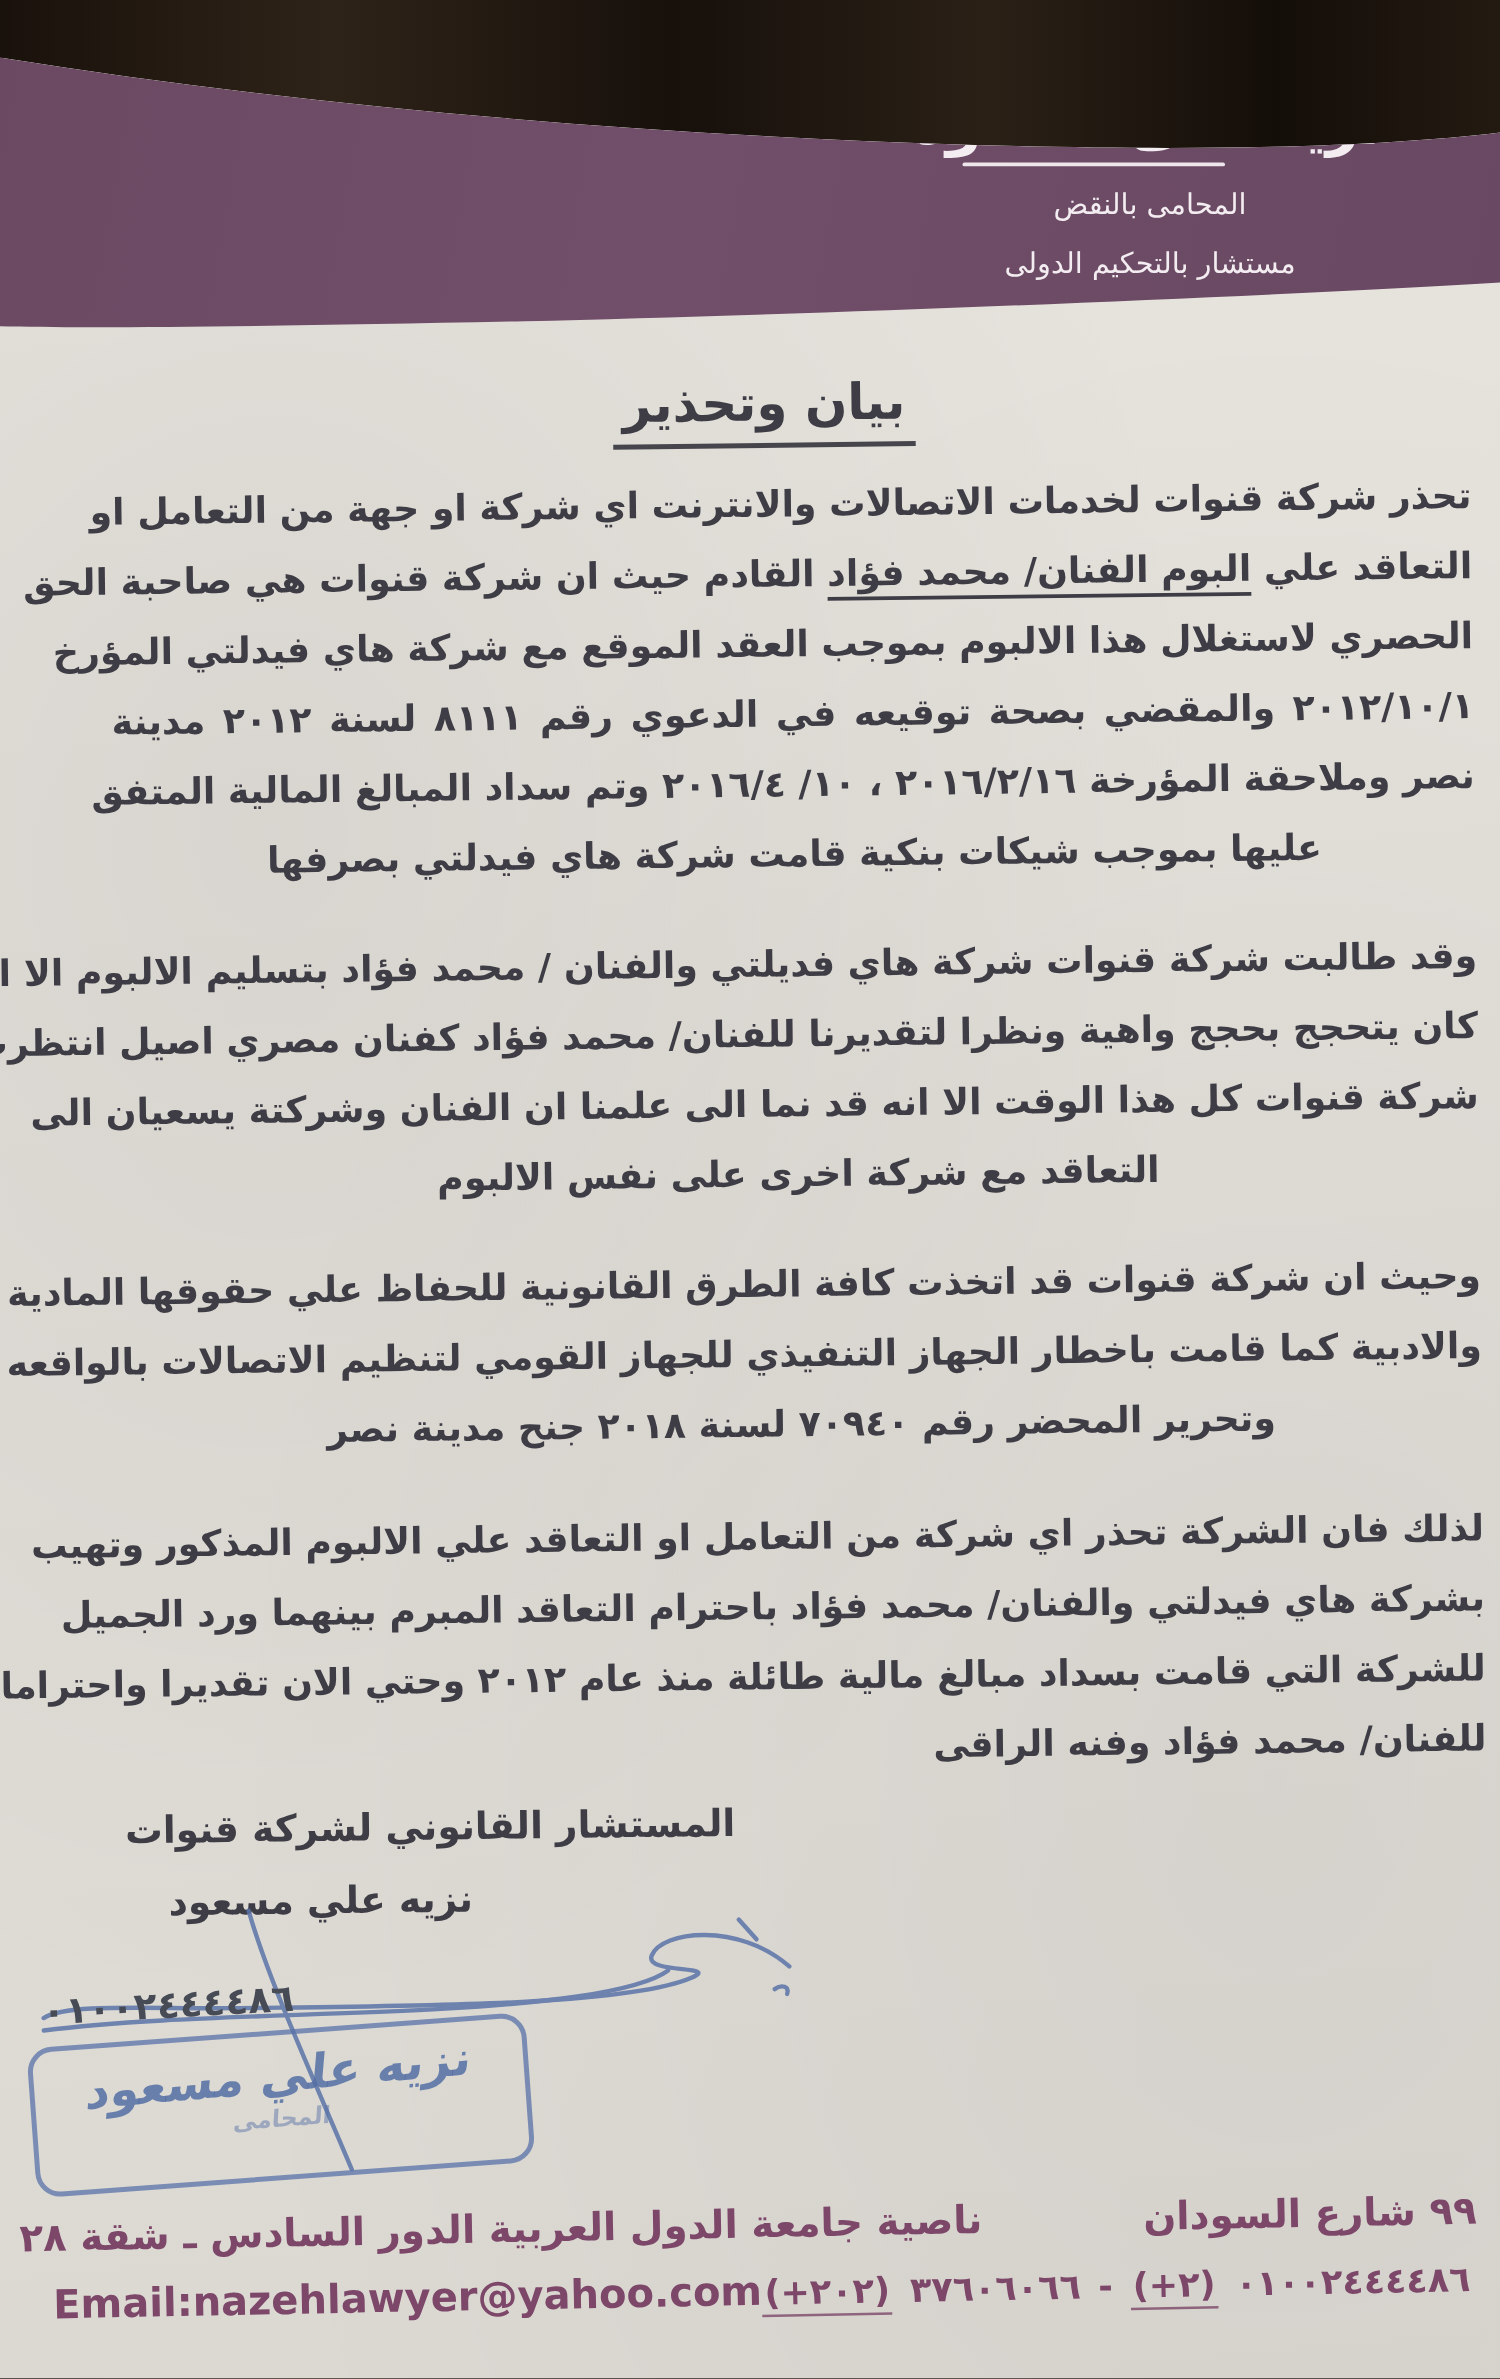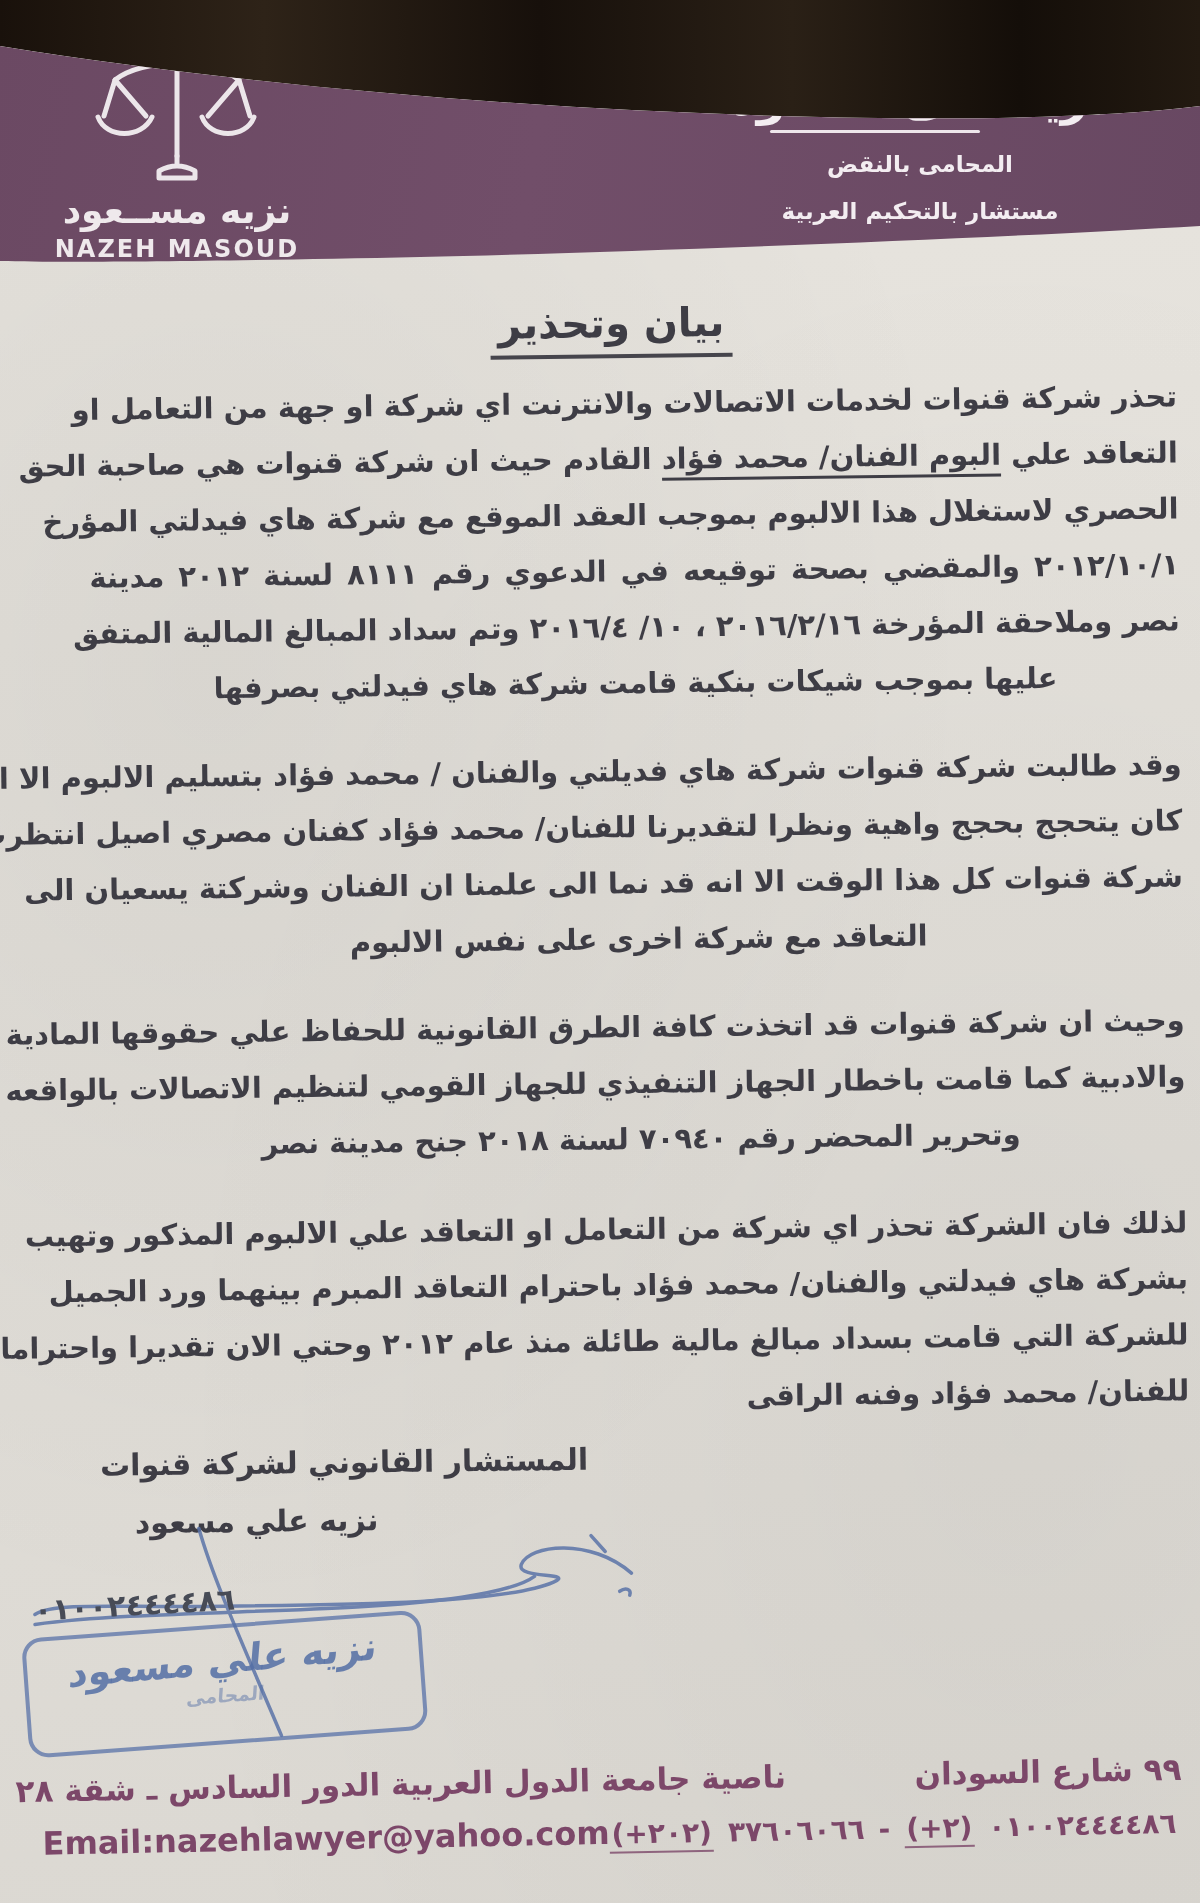--- a/index.html
+++ b/index.html
@@ -28,21 +28,21 @@
     background:linear-gradient(100deg,#6b4963 0%,#714e69 45%,#684862 100%);
     clip-path: path("M0,46 C 250,86 520,108 780,116 C 960,121 1100,118 1200,106 L1200,226 C 1000,238 640,252 420,257 C 230,261 70,263 0,261 Z");
   }
   .logo-block{position:absolute;left:52px;top:38px;width:250px;text-align:center;color:#efe9ec;}
   .logo-block svg{display:block;margin:0 auto;}
   .logo-ar{font-size:36px;font-weight:bold;letter-spacing:1px;margin-top:2px;direction:rtl;}
   .logo-en{font-size:24px;font-weight:bold;letter-spacing:2px;margin-top:4px;}
   .head-right{position:absolute;right:70px;top:70px;width:420px;text-align:center;color:#f3edf1;direction:rtl;}
   .head-name{font-size:46px;font-weight:bold;line-height:58px;}
   .head-name-underline{height:3px;background:#eee6eb;width:210px;margin:2px auto 8px 60px;border-radius:2px;}
-  .head-cred{font-size:23px;font-weight:bold;line-height:31px;margin-top:16px;}
+  .head-cred{font-size:23px;font-weight:normal;line-height:31px;margin-top:16px;}
   
   .content{
     position:absolute;left:95px;top:300px;width:1090px;
     direction:rtl;color:#3e3d45;font-weight:bold;
     transform:rotate(-0.7deg);
   }
   .doc-title-wrap{text-align:center;transform:translateX(-20px);height:75px;}
   .doc-title{
     display:inline-block;font-size:40px;font-weight:bold;
     border-bottom:4px solid #46454c;padding:0 8px 8px;
@@ -87,41 +87,25 @@
   .tok.code{border-bottom:2px solid rgba(124,71,105,0.8);padding:0 2px 1px;}
 </style>
 </head>
 <body>
 
 <div class="photo-bg"></div>
 
 <div class="paper">
 
   <div class="header-band">
-    <div class="logo-block">
-      <span>
-        <svg width="170" height="150" viewBox="0 0 160 150" fill="none" stroke="#ece6ea" stroke-width="5" stroke-linecap="round" stroke-linejoin="round">
-          <path d="M76,13 c0,-8 15,-10 15,-2 c0,5 -8,8 -11,6"></path>
-          <path d="M80,17 L80,118"></path>
-          <path d="M18,42 C45,20 115,20 142,42"></path>
-          <path d="M18,42 L7,78 M18,42 L49,78"></path>
-          <path d="M1,79 C9,101 45,101 55,79"></path>
-          <path d="M142,42 L111,78 M142,42 L153,78"></path>
-          <path d="M105,79 C113,101 149,101 157,79"></path>
-          <path d="M80,118 L80,127 M62,133 Q80,123 98,133 L98,140 L62,140 Z"></path>
-        </svg>
-      </span>
-      <div class="logo-ar">نزيه مســعود</div>
-      <div class="logo-en">NAZEH MASOUD</div>
-    </div>
     <div class="head-right">
       <div class="head-name">نزيه على مسعود</div>
       <div class="head-name-underline"></div>
       <div class="head-cred">المحامى بالنقض</div>
-      <div class="head-cred">مستشار بالتحكيم العربية</div>
+      <div class="head-cred">مستشار بالتحكيم الدولى</div>
     </div>
   </div>
 
   <div class="content">
 
     <div class="doc-title-wrap">
       <span class="doc-title">بيان وتحذير</span>
     </div>
 
     <div class="para">

